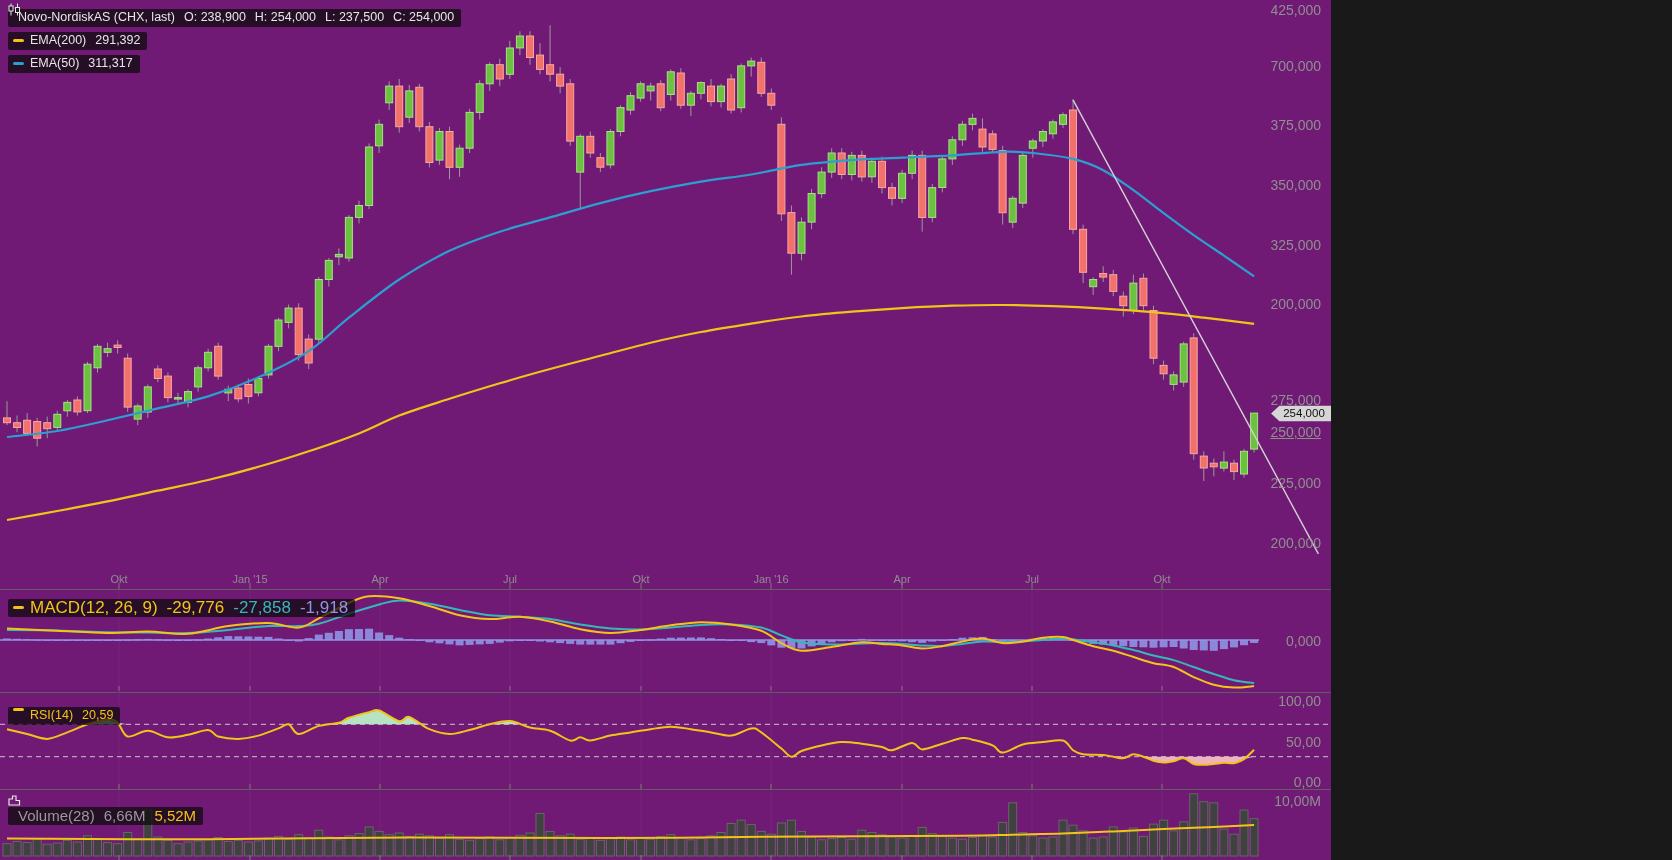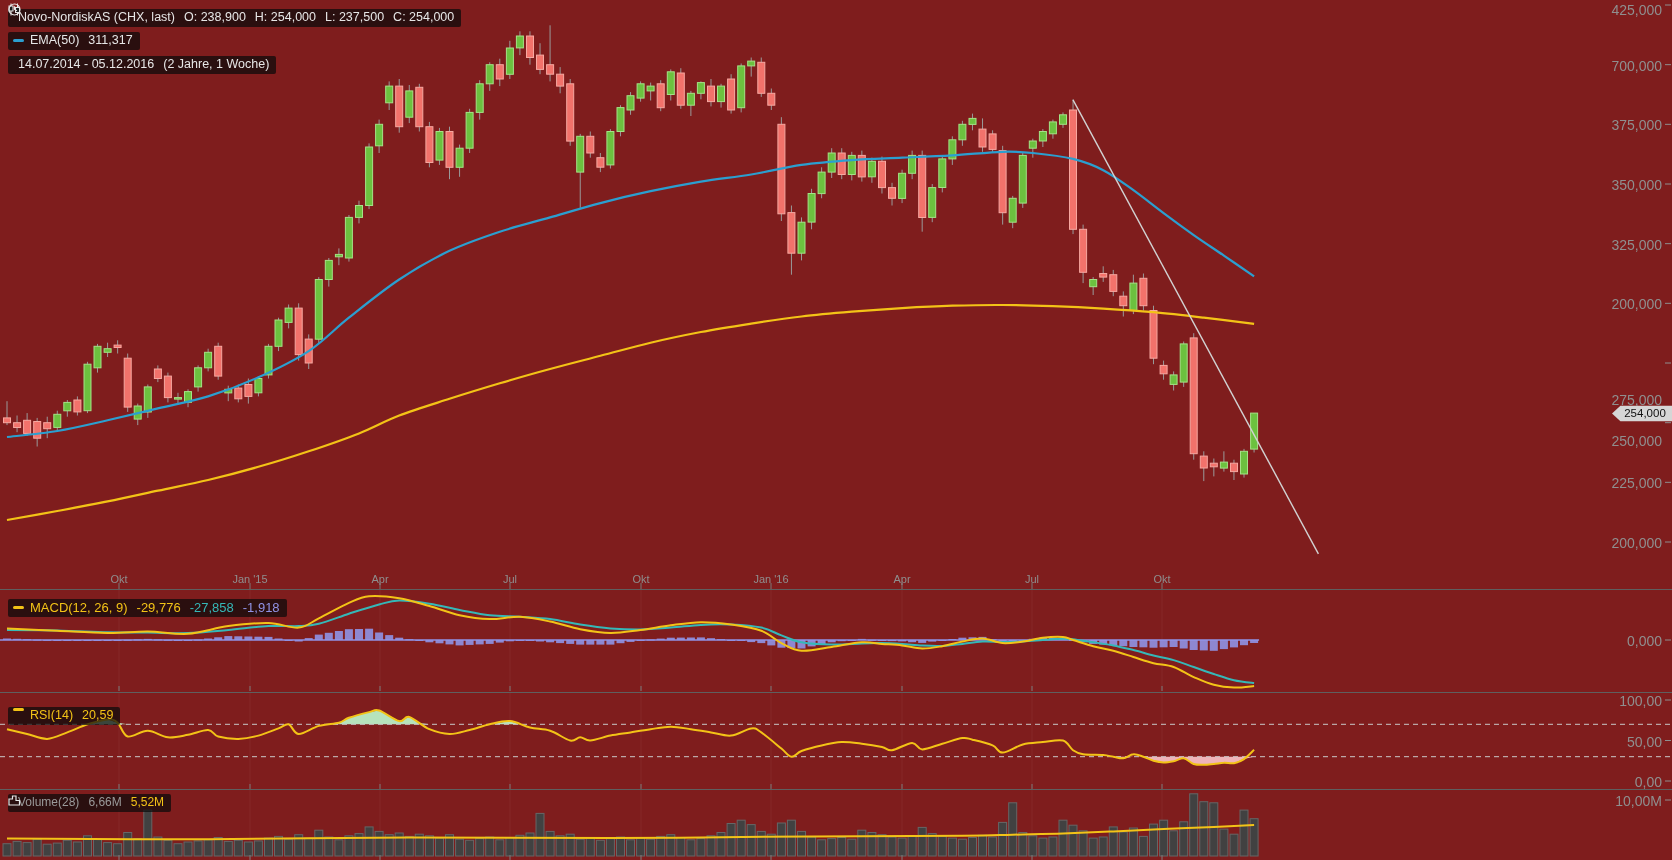--- a/index.html
+++ b/index.html
@@ -1,16 +1,16 @@
 <!DOCTYPE html>
 <html><head>
 <meta charset="utf-8">
 <style>
   html,body{margin:0;padding:0;background:#191919;}
-  #stage{position:relative;width:1672px;height:860px;background:#7f1d1d;overflow:hidden;
+  #stage{position:relative;width:1331px;height:860px;background:#701a75;overflow:hidden;
          font-family:"Liberation Sans","DejaVu Sans",sans-serif;}
   svg{position:absolute;left:0;top:0;}
   .legend-col{position:absolute;left:8px;top:3px;z-index:5;}
   .legend-row{display:block;margin-bottom:1px;}
   .legend-row .box{display:inline-flex;align-items:center;background:rgba(10,10,10,0.72);
       padding:1px 7px 2px 5px;border-radius:2px;font-size:12.5px;line-height:15px;color:#e6e6e6;}
   .dash{display:inline-block;width:11px;height:3px;border-radius:2px;margin-right:6px;}
   .sp{display:inline-block;width:9px;}
   .t-yellow{color:#f3c317;}
   .t-blue{color:#2b9fd0;}
@@ -655,44 +655,39 @@
       <span>O: 238,900</span>
           <span class="sp"></span>
       <span>H: 254,000</span>
           <span class="sp"></span>
       <span>L: 237,500</span>
           <span class="sp"></span>
       <span>C: 254,000</span>
     </span>
   </div>
   <div class="legend-row">
+    <span class="box t-yellow">
+      <span class="dash" style="background:#f3c317"></span>
+      <span>EMA(200)</span>
+      <span class="sp"></span>
+      <span>291,392</span>
+    </span>
+  </div>
+  <div class="legend-row">
     <span class="box t-blue">
       <span class="dash" style="background:#2b9fd0"></span>
       <span>EMA(50)</span>
       <span class="sp"></span>
       <span>311,317</span>
     </span>
   </div>
-  <div class="legend-row">
-    <span class="box">
-      <span class="icon-svg">
-        <svg width="13" height="13" viewBox="0 0 13 13">
-              <circle cx="6.5" cy="6.5" r="5.5" stroke="#e6e6e6" fill="none" stroke-width="1.2"></circle>
-        <path d="M6.5 3.2 L6.5 6.5 L9 7.8" stroke="#e6e6e6" fill="none" stroke-width="1.2"></path>
-            </svg>
-      </span>
-      <span>14.07.2014 - 05.12.2016</span>
-      <span class="sp"></span>
-      <span>(2 Jahre, 1 Woche)</span>
-    </span>
-  </div>
 </div>
 
 <div class="panel-legend" style="top:595px">
-  <span class="box" style="background:rgba(10,10,10,0.72);display:inline-flex;align-items:center;padding:1px 7px 2px 5px;border-radius:2px;font-size:13px;line-height:15px;">
+  <span class="box" style="background:rgba(10,10,10,0.72);display:inline-flex;align-items:center;padding:1px 7px 2px 5px;border-radius:2px;font-size:17px;line-height:15px;">
     <span class="dash" style="background:#f3c317"></span>
     <span class="t-yellow">MACD(12, 26, 9)</span>
     <span class="sp"></span>
     <span class="t-yellow">-29,776</span>
     <span class="sp"></span>
     <span class="t-teal">-27,858</span>
     <span class="sp"></span>
     <span class="t-purple">-1,918</span>
   </span>
 </div>
@@ -700,21 +695,21 @@
 <div class="panel-legend" style="top:697px">
   <span class="box" style="background:rgba(10,10,10,0.72);display:inline-flex;padding:1px 7px 2px 5px;border-radius:2px;font-size:12.5px;line-height:15px;">
     <span class="dash" style="background:#f3c317"></span>
     <span class="t-yellow">RSI(14)</span>
     <span class="sp"></span>
     <span class="t-yellow">20,59</span>
   </span>
 </div>
 
 <div class="panel-legend" style="top:794px">
-  <span class="box" style="background:rgba(10,10,10,0.72);display:inline-flex;align-items:flex-end;padding:1px 7px 2px 5px;border-radius:2px;font-size:12px;line-height:15px;">
+  <span class="box" style="background:rgba(10,10,10,0.72);display:inline-flex;align-items:flex-start;padding:1px 7px 2px 5px;border-radius:2px;font-size:15px;line-height:15px;">
     <span class="icon-svg">
       <svg width="13" height="12" viewBox="0 0 13 12">
             <g stroke="#e6e6e6" stroke-width="1.2" fill="none">
         <path d="M1 11 L1 5 L4.5 5 L4.5 2 L8 2 L8 6.5 L11.5 6.5 L11.5 11 Z"></path>
             </g>
           </svg>
     </span>
     <span class="t-gray">Volume(28)</span>
     <span class="sp"></span>
     <span class="t-gray">6,66M</span>
@@ -726,21 +721,21 @@
 <div id="price-badge">254,000</div>
 
 <div id="y-axis-labels">
       <div class="axis-label" style="top: 2px;">425,000</div>
       <div class="axis-label" style="top: 57.6675px;">700,000</div>
       <div class="axis-label" style="top: 117.335px;">375,000</div>
       <div class="axis-label" style="top: 177.002px;">350,000</div>
       <div class="axis-label" style="top: 236.67px;">325,000</div>
       <div class="axis-label" style="top: 296.337px;">200,000</div>
       <div class="axis-label" style="top: 356.005px; margin-top: 36px;">275,000</div>
-      <div class="axis-label" style="top: 433px;">250,000</div>
+      <div class="axis-label" style="top: 424px; text-decoration: underline;">250,000</div>
       <div class="axis-label" style="top: 475.34px;">225,000</div>
       <div class="axis-label" style="top: 535.007px;">200,000</div>
       <div class="axis-label" style="top: 633px;">0,000</div>
       <div class="axis-label" style="top: 693px;">100,00</div>
       <div class="axis-label" style="top: 733.5px;">50,00</div>
       <div class="axis-label" style="top: 774px;">0,00</div>
       <div class="axis-label" style="top: 793px;">10,00M</div>
     </div>
 <div id="x-axis-labels">
       <div class="x-label" style="left: 119px;">Okt</div>

